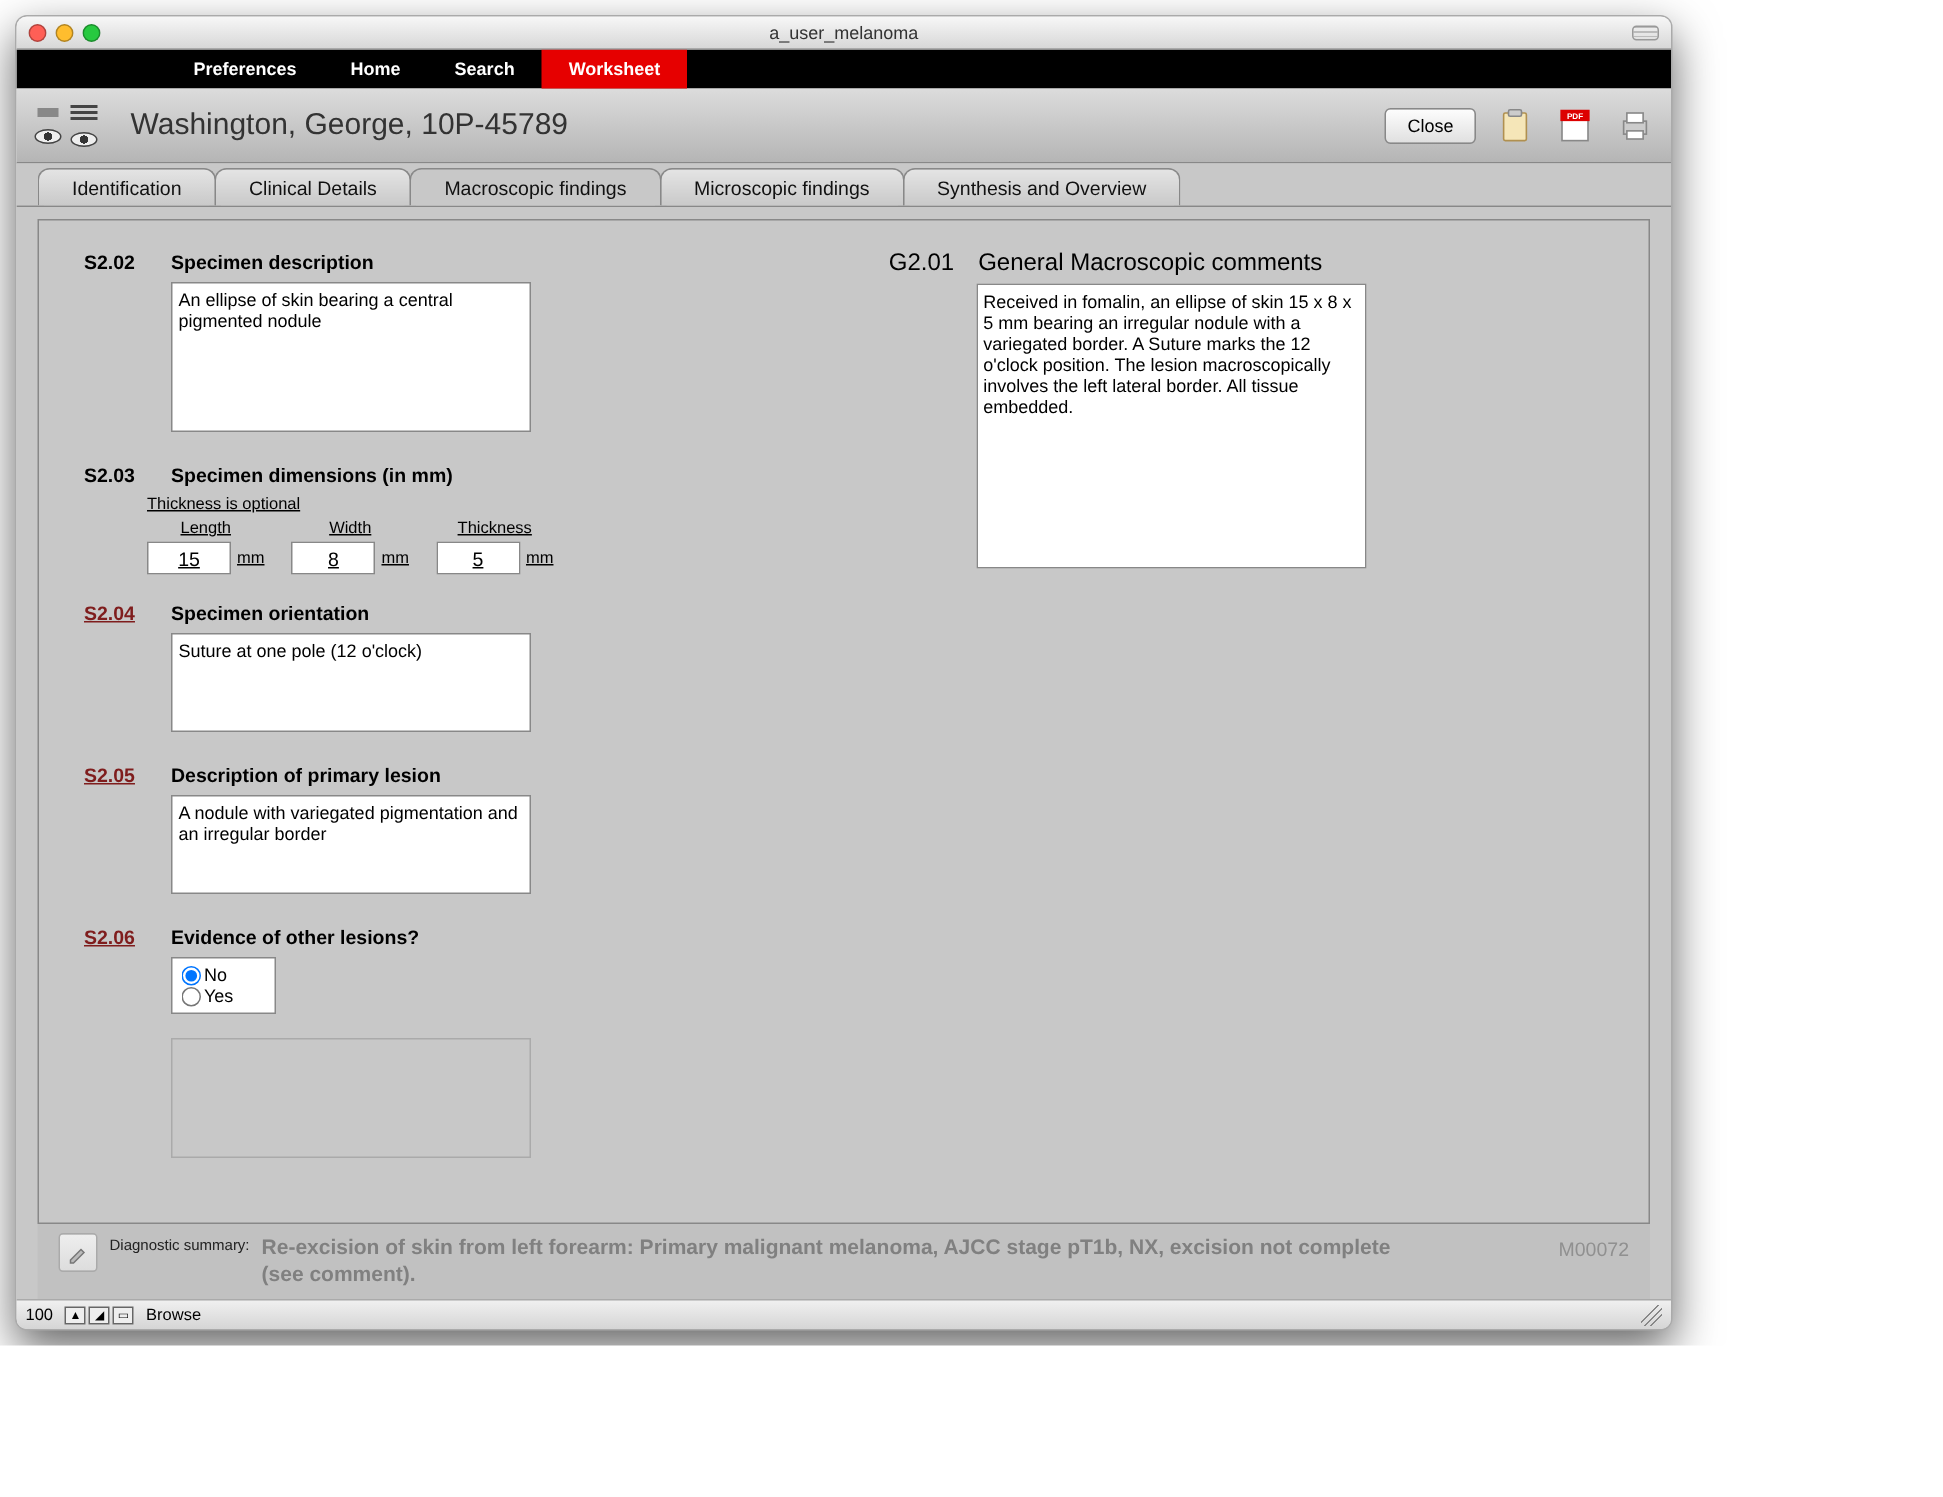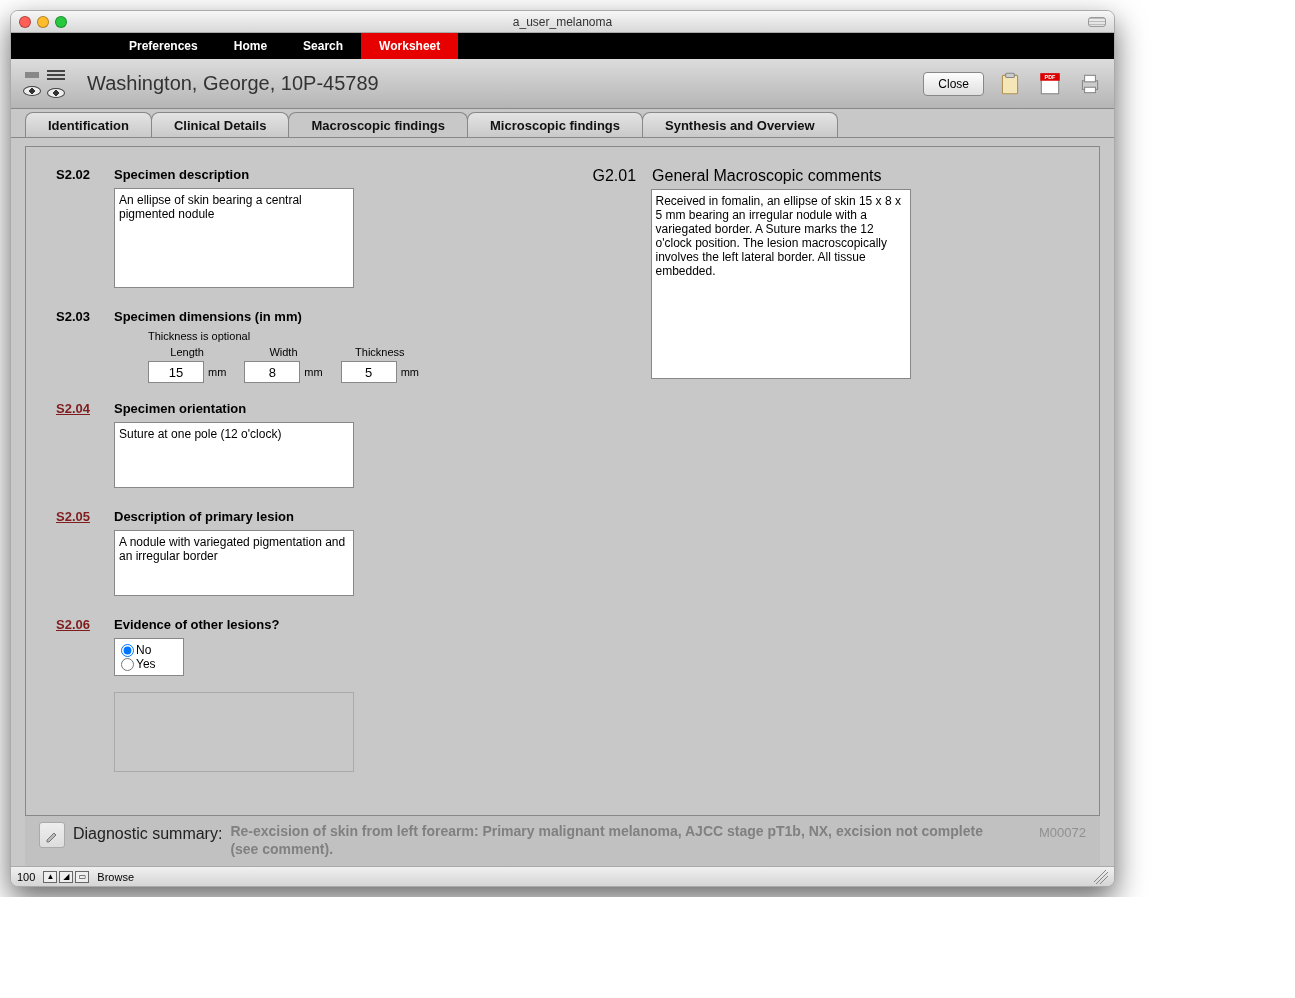--- a/index.html
+++ b/index.html
@@ -102,21 +102,21 @@
   align-items: flex-end;
   height: 28px;
 }
 .tab {
   padding: 5px 22px 4px 22px;
   background: linear-gradient(#e4e4e4, #c9c9c9);
   border: 1px solid #888;
   border-bottom: none;
   border-top-left-radius: 8px;
   border-top-right-radius: 8px;
-  font-weight: bold;
+  font-weight: normal;
   font-size: 13px;
   margin-right: -1px;
   color: #111;
 }
 .tab.active {
   background: #c8c8c8;
   position: relative;
   z-index: 2;
 }
 .content-area {
@@ -143,21 +143,21 @@
   border: 1px solid #888;
   width: 240px;
   min-height: 100px;
   padding: 4px;
   font-size: 12px;
   margin-left: 58px;
   resize: none;
   font-family: inherit;
 }
 .textarea.small { min-height: 66px; }
-.dims { margin-left: 92px; }
+.dims { margin-left: 42px; text-decoration: underline; }
 .dims .note { font-size: 11px; margin-bottom: 4px; }
 .dim-row { display: flex; gap: 18px; }
 .dim-col { display: flex; flex-direction: column; align-items: center; }
 .dim-col label { font-size: 11px; margin-bottom: 3px; }
 .dim-col .inrow { display:flex; align-items:center; gap:4px; }
 .dim-col input {
   width: 56px; height: 22px; text-align: center;
   border: 1px solid #888; font-size: 13px;
 }
 .dim-col .unit { font-size: 11px; }
@@ -177,21 +177,21 @@
   width: 260px; min-height: 190px; padding: 4px;
   font-size: 12px; font-family: inherit; resize:none;
   margin-left: 58px;
 }
 .footer {
   display: flex; align-items: flex-start;
   padding: 6px 14px 8px 14px; gap: 8px;
   background: #c1c1c1;
 }
 .footer .fico { width: 26px; height: 26px; border: 1px solid #aaa; background: linear-gradient(#eee,#ddd); border-radius:3px; display:flex; align-items:center; justify-content:center;}
-.footer .label { font-size: 16px; font-weight: normal; color:#222; padding-top:3px;}
+.footer .label { font-size: 10px; font-weight: normal; color:#222; padding-top:3px;}
 .footer .summary { font-size: 14px; font-weight: bold; color: #808080; max-width: 780px; line-height:1.3; }
 .footer .mcode { margin-left: auto; color: #909090; font-size: 13px; padding-top:3px;}
 .statusbar {
   height: 20px; background: linear-gradient(#f0f0f0,#d5d5d5);
   border-top: 1px solid #aaa;
   display:flex; align-items:center; padding: 0 6px; font-size: 11px; gap:8px;
 }
 .statusbar .zoom-icons { display:flex; gap:2px; }
 .statusbar .zi { width:14px; height:12px; border:1px solid #666; background:#eee; font-size:8px; display:flex; align-items:center; justify-content:center;}
 .statusbar .resize {

